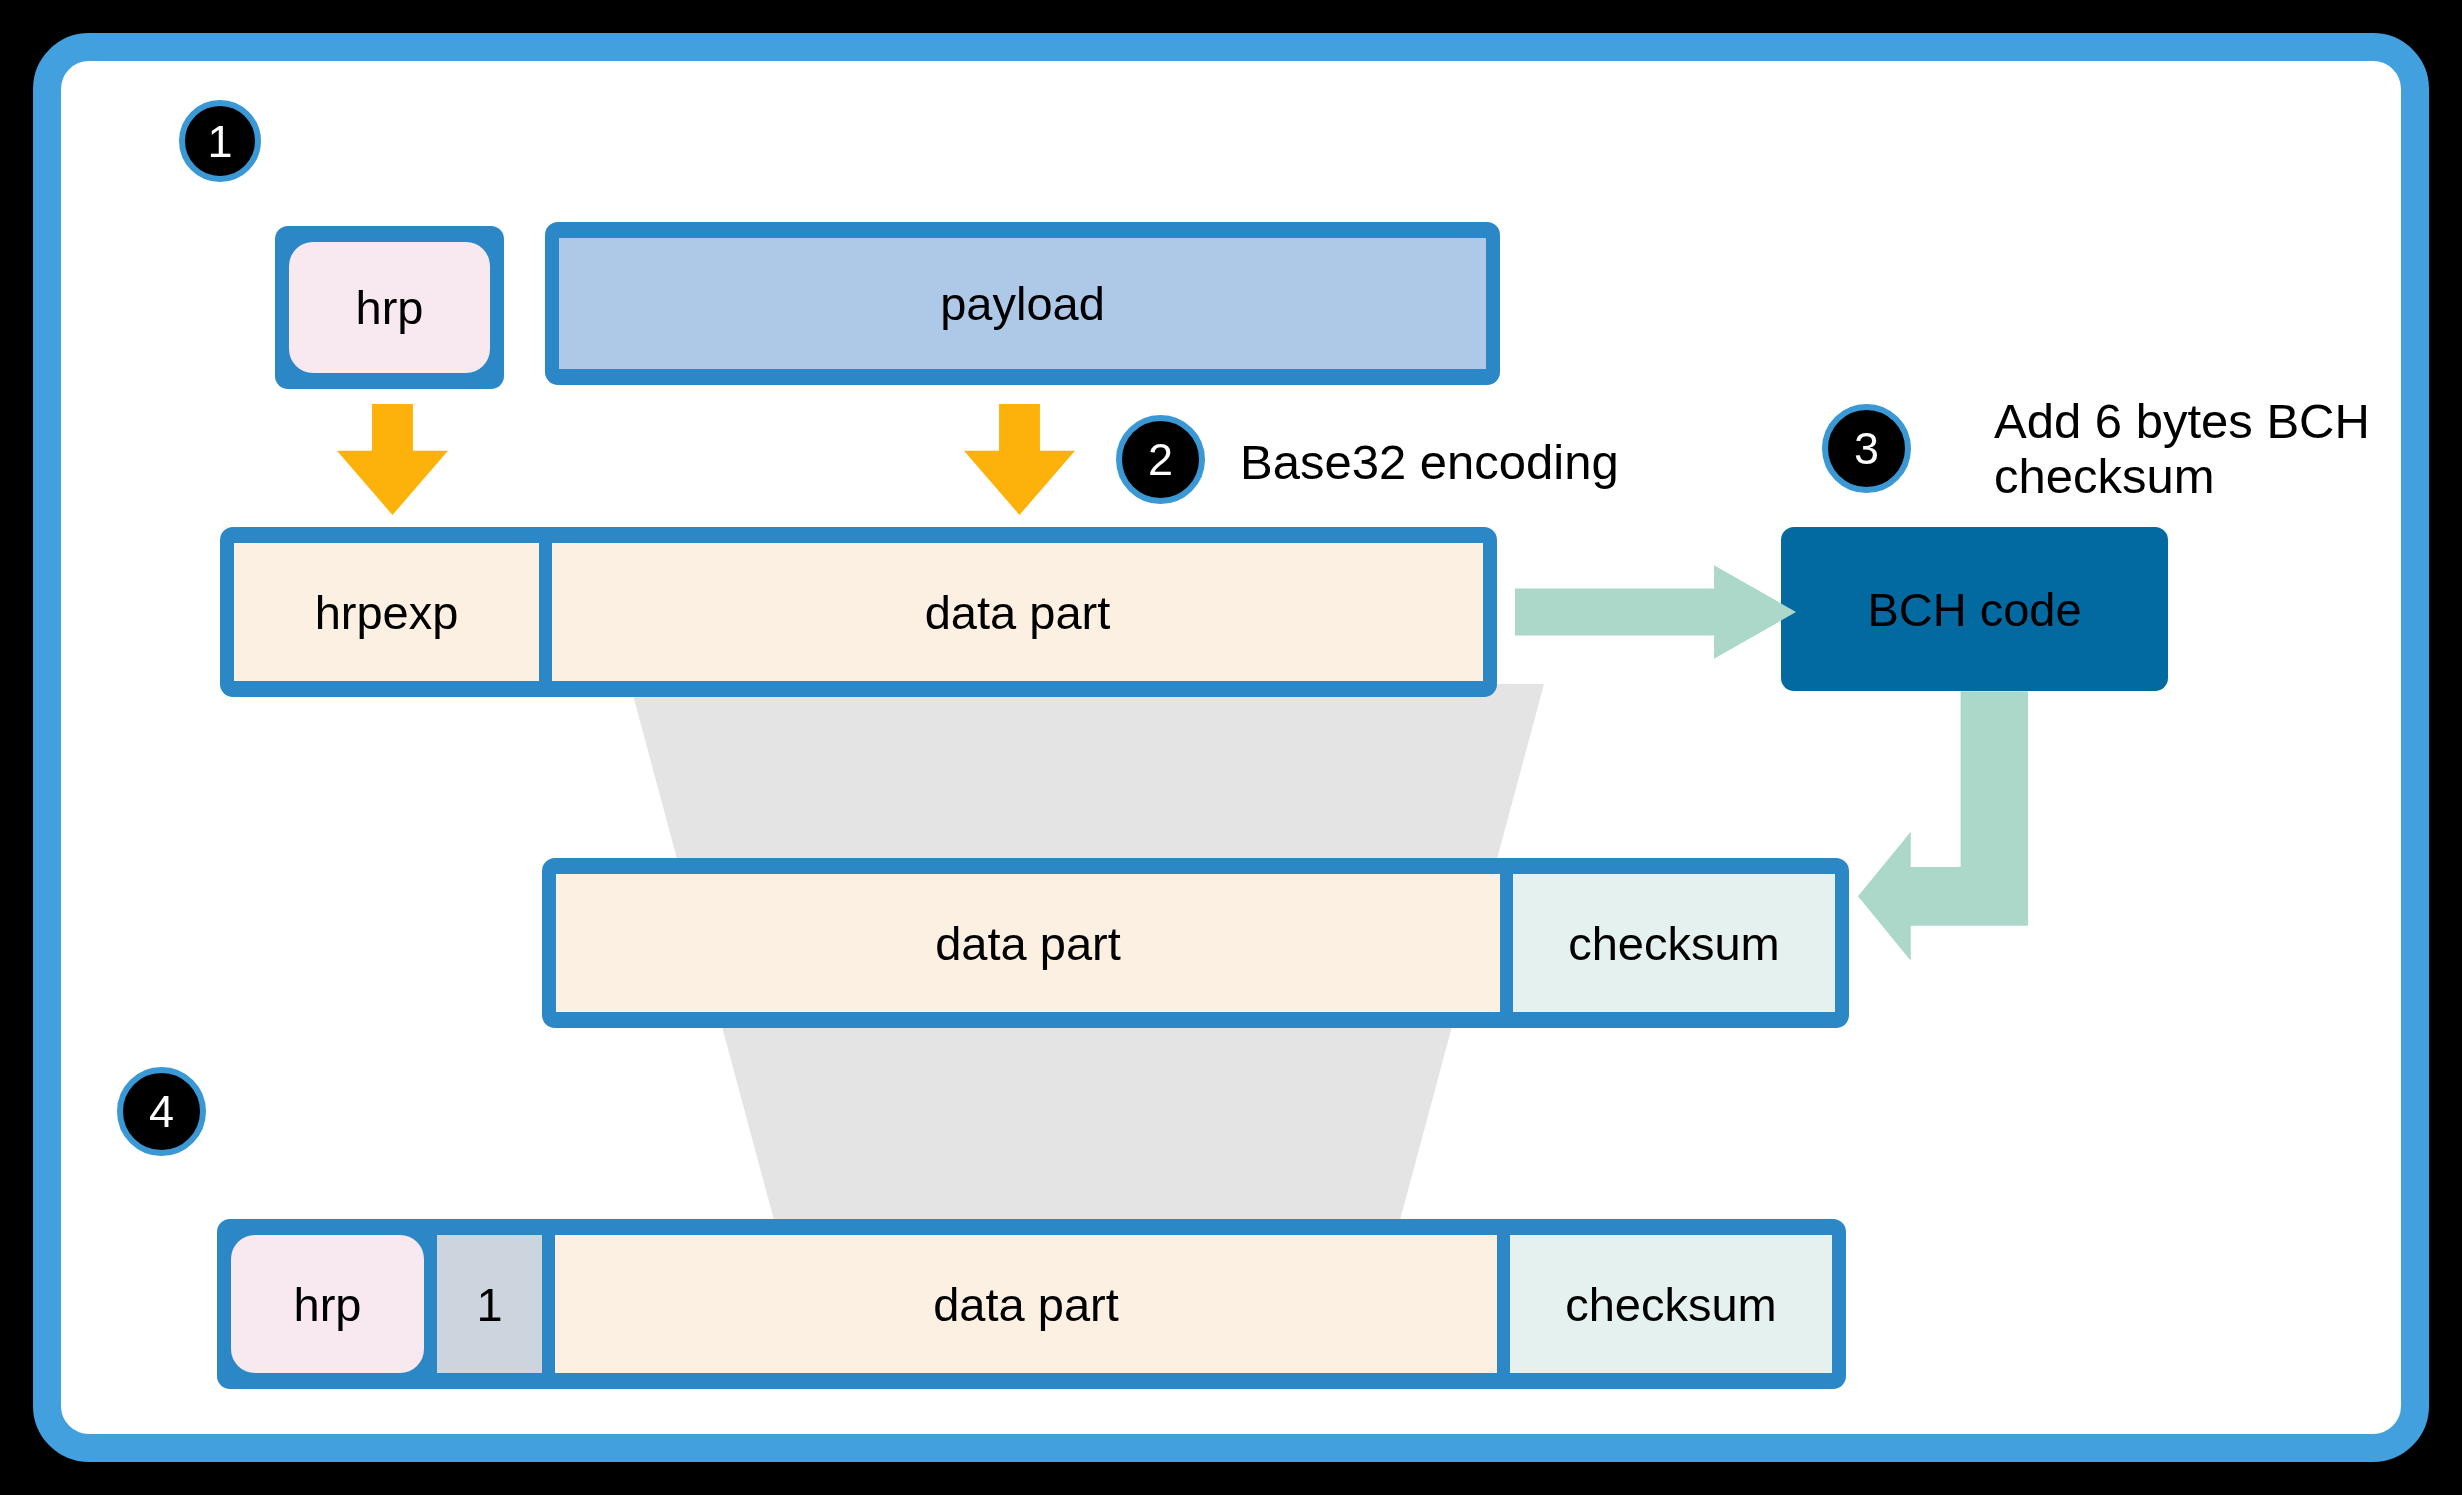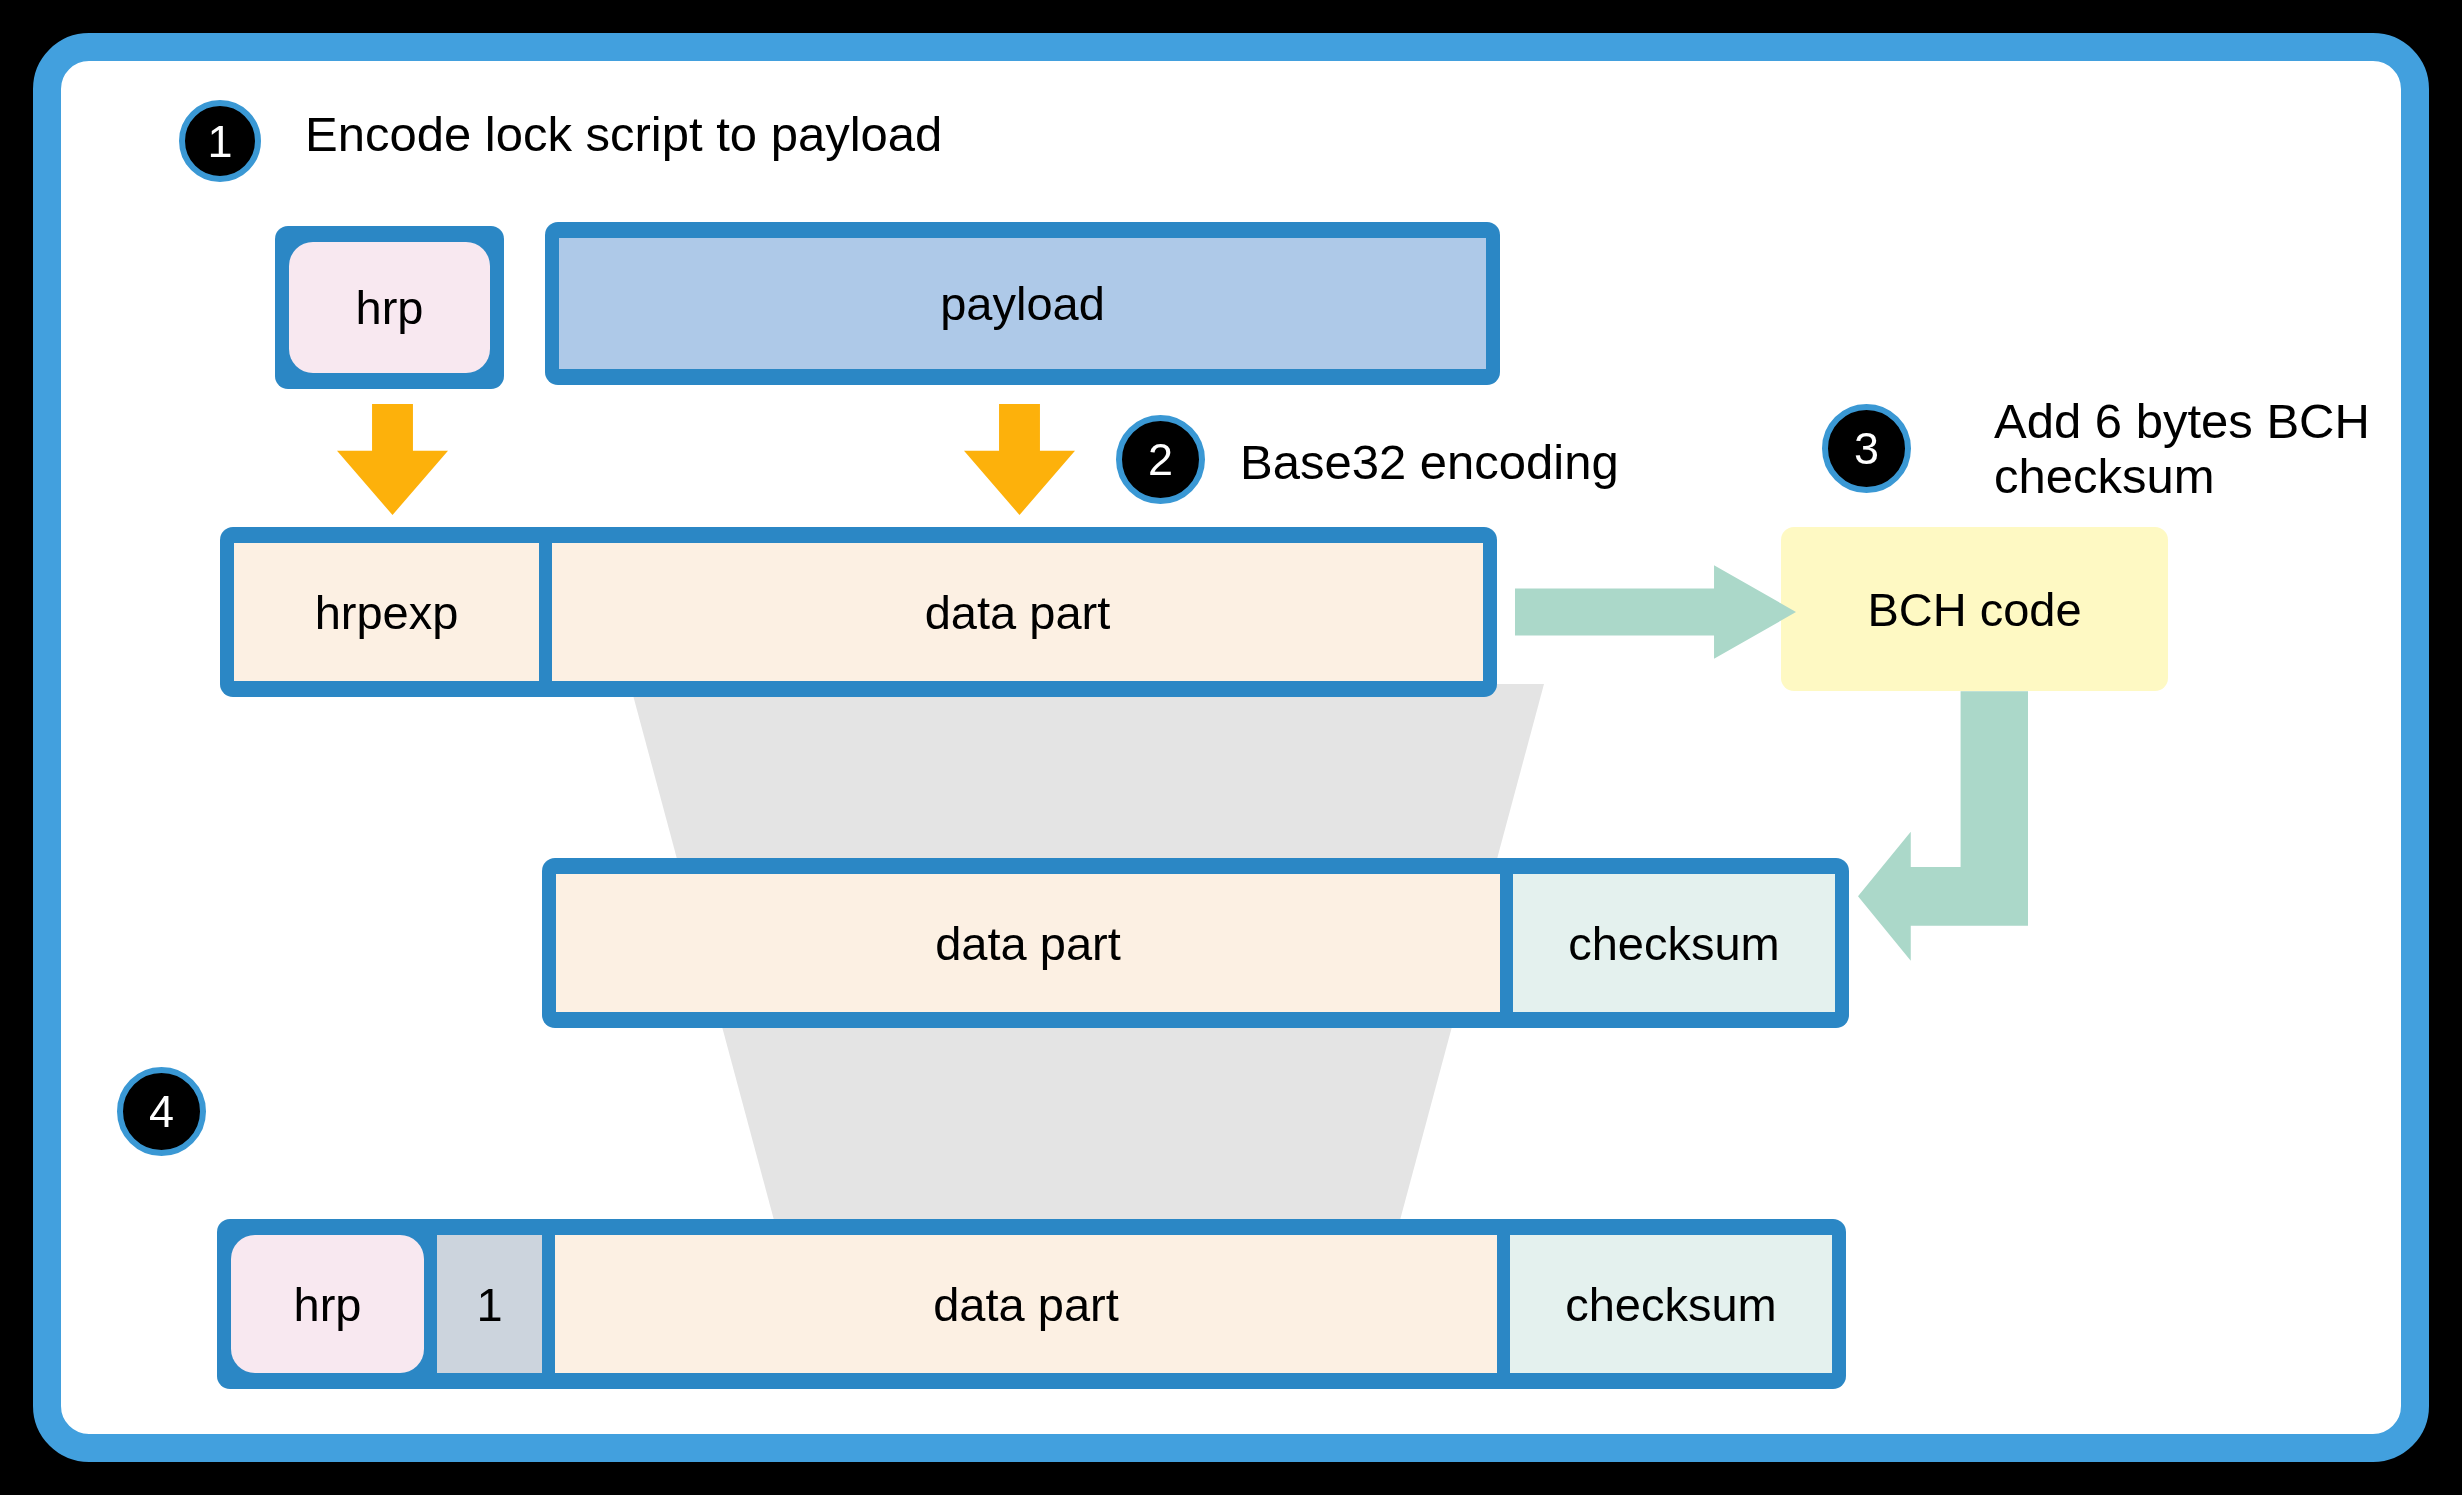--- a/index.html
+++ b/index.html
@@ -113,21 +113,21 @@
     position: absolute;
     z-index: 4;
     box-sizing: border-box;
     display: flex;
     align-items: center;
     justify-content: center;
     border-radius: 13px;
     font-size: 47px;
     color: #000000;
   }
-  .fill-bch { background: #fef9c3; }
+  .fill-bch { background: #0369a1; }
 
   
   .arrow { position: absolute; z-index: 5; }
   .arrow svg { display: block; width: 100%; height: 100%; }
 </style>
 </head>
 <body>
 
 <div id="canvas">
 
@@ -137,21 +137,20 @@
 
     <div id="funnel">
       <svg viewBox="0 0 1560 1005" preserveAspectRatio="none" aria-hidden="true">
         <polygon points="0,0 1560,0 1290,1005 270,1005" fill="#e4e4e4"></polygon>
       </svg>
     </div>
 
     <div class="step-badge" style="left:179px; top:100px; width:82px; height:82px;">
       <span>1</span>
     </div>
-    <div class="step-label" style="left:305px; top:107px;">Encode lock script to payload</div>
 
     <div class="bar" style="left:275px; top:226px; width:229px; height:163px;">
       <div class="cell fill-hrp" style="flex:1 1 auto;">hrp</div>
     </div>
 
     <div class="bar" style="left:545px; top:222px; width:955px; height:163px;">
       <div class="cell fill-payload" style="flex:1 1 auto;">payload</div>
     </div>
 
     <div class="arrow" style="left:337px; top:404px; width:111px; height:111px;">

